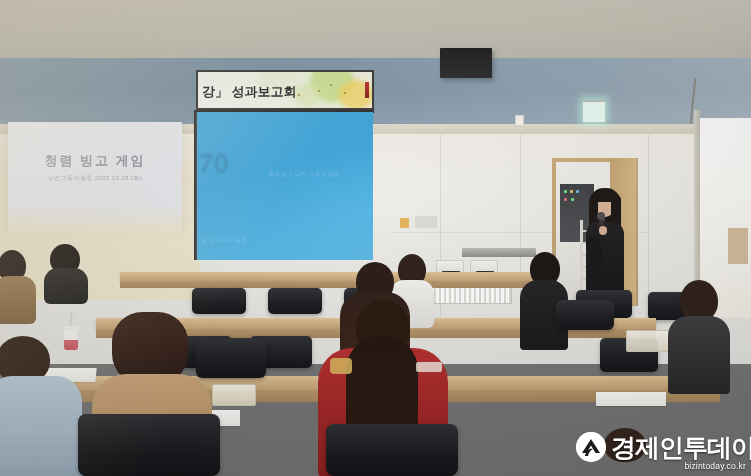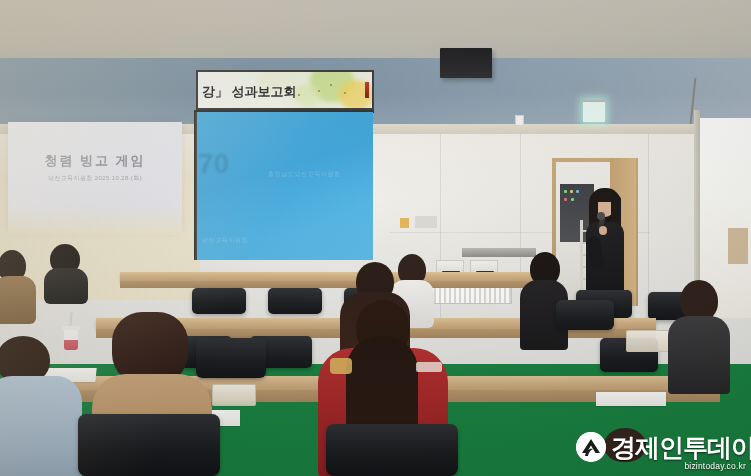--- a/index.html
+++ b/index.html
@@ -3,21 +3,21 @@
 <meta charset="utf-8">
 <style>
   * { margin:0; padding:0; box-sizing:border-box; }
   html,body { background:#111; }
   body { font-family:"Liberation Sans", sans-serif; }
 
   .photo {
     position:relative;
     width:751px; height:476px;
     overflow:hidden;
-    background:#15803d;
+    background:#737373;
   }
 
   
   .wall-top {
     position:absolute; left:0; top:0; width:751px; height:60px;
     background:linear-gradient(180deg,#cfcabd 0%,#c7c3b6 55%,#bdbcb2 100%);
   }
   .wall-band {
     position:absolute; left:0; top:58px; width:751px; height:68px;
     background:linear-gradient(180deg,#7f96a8 0%,#7a90a2 50%,#8499aa 100%);

